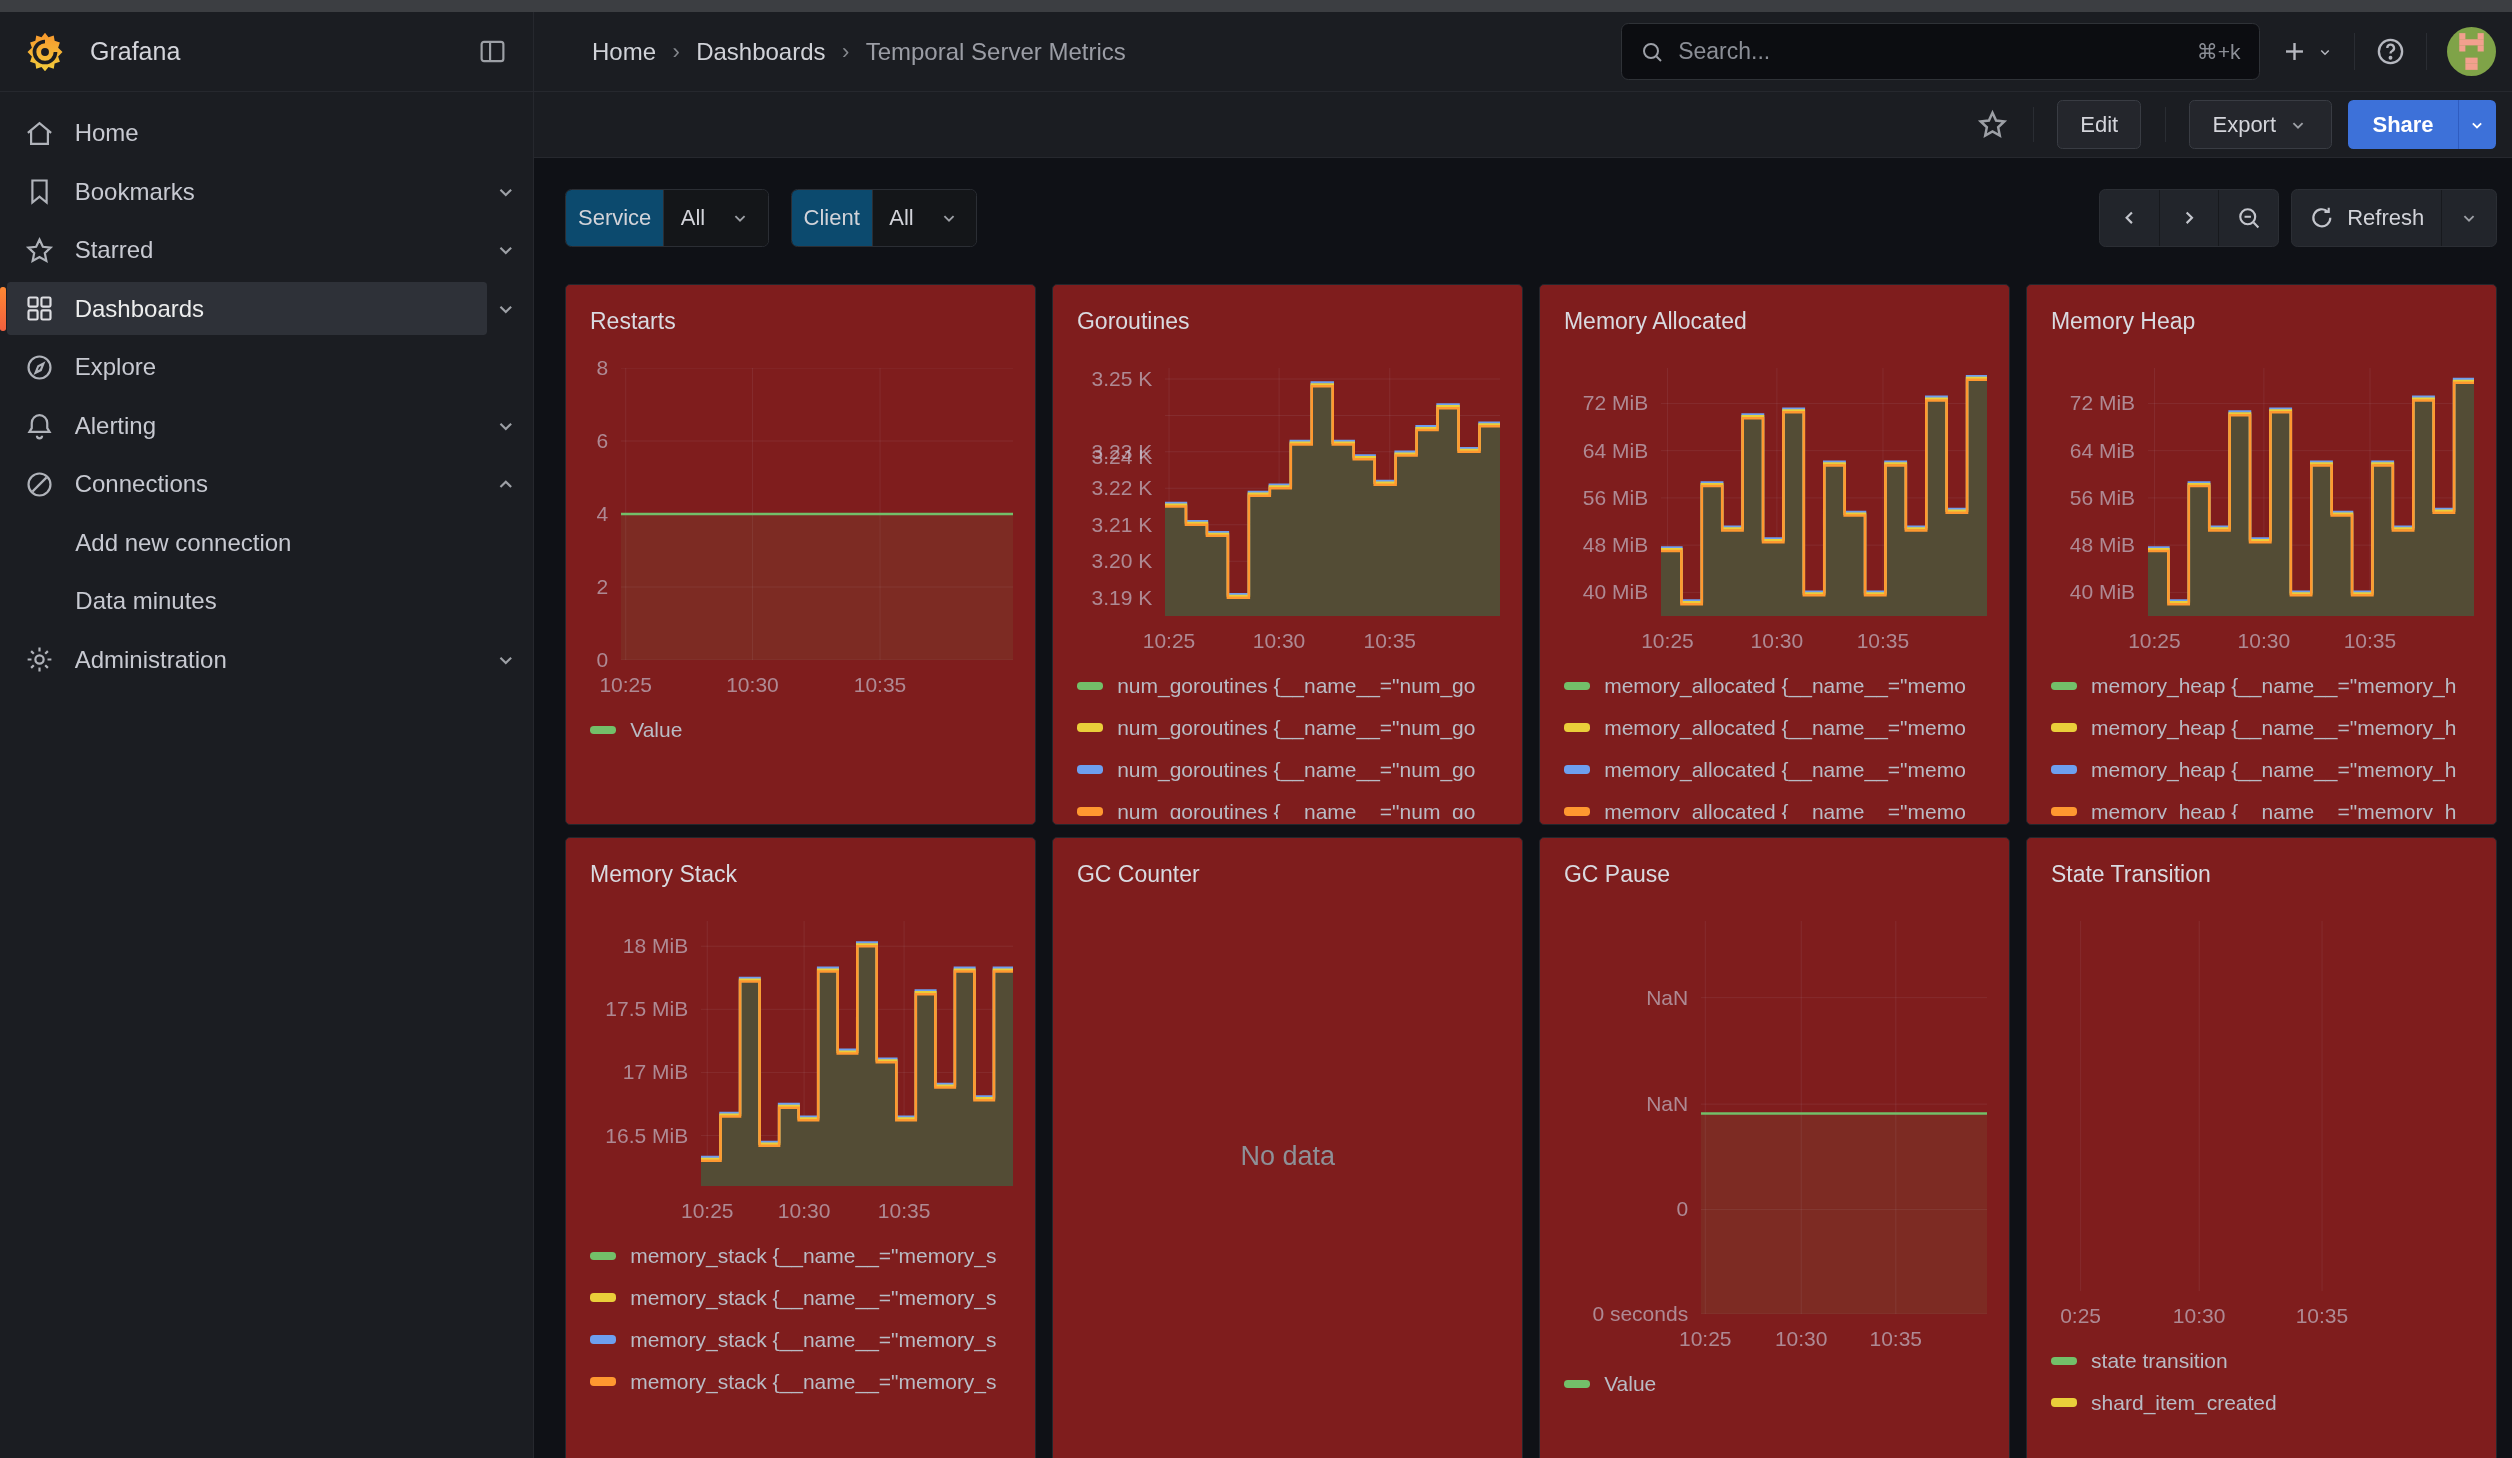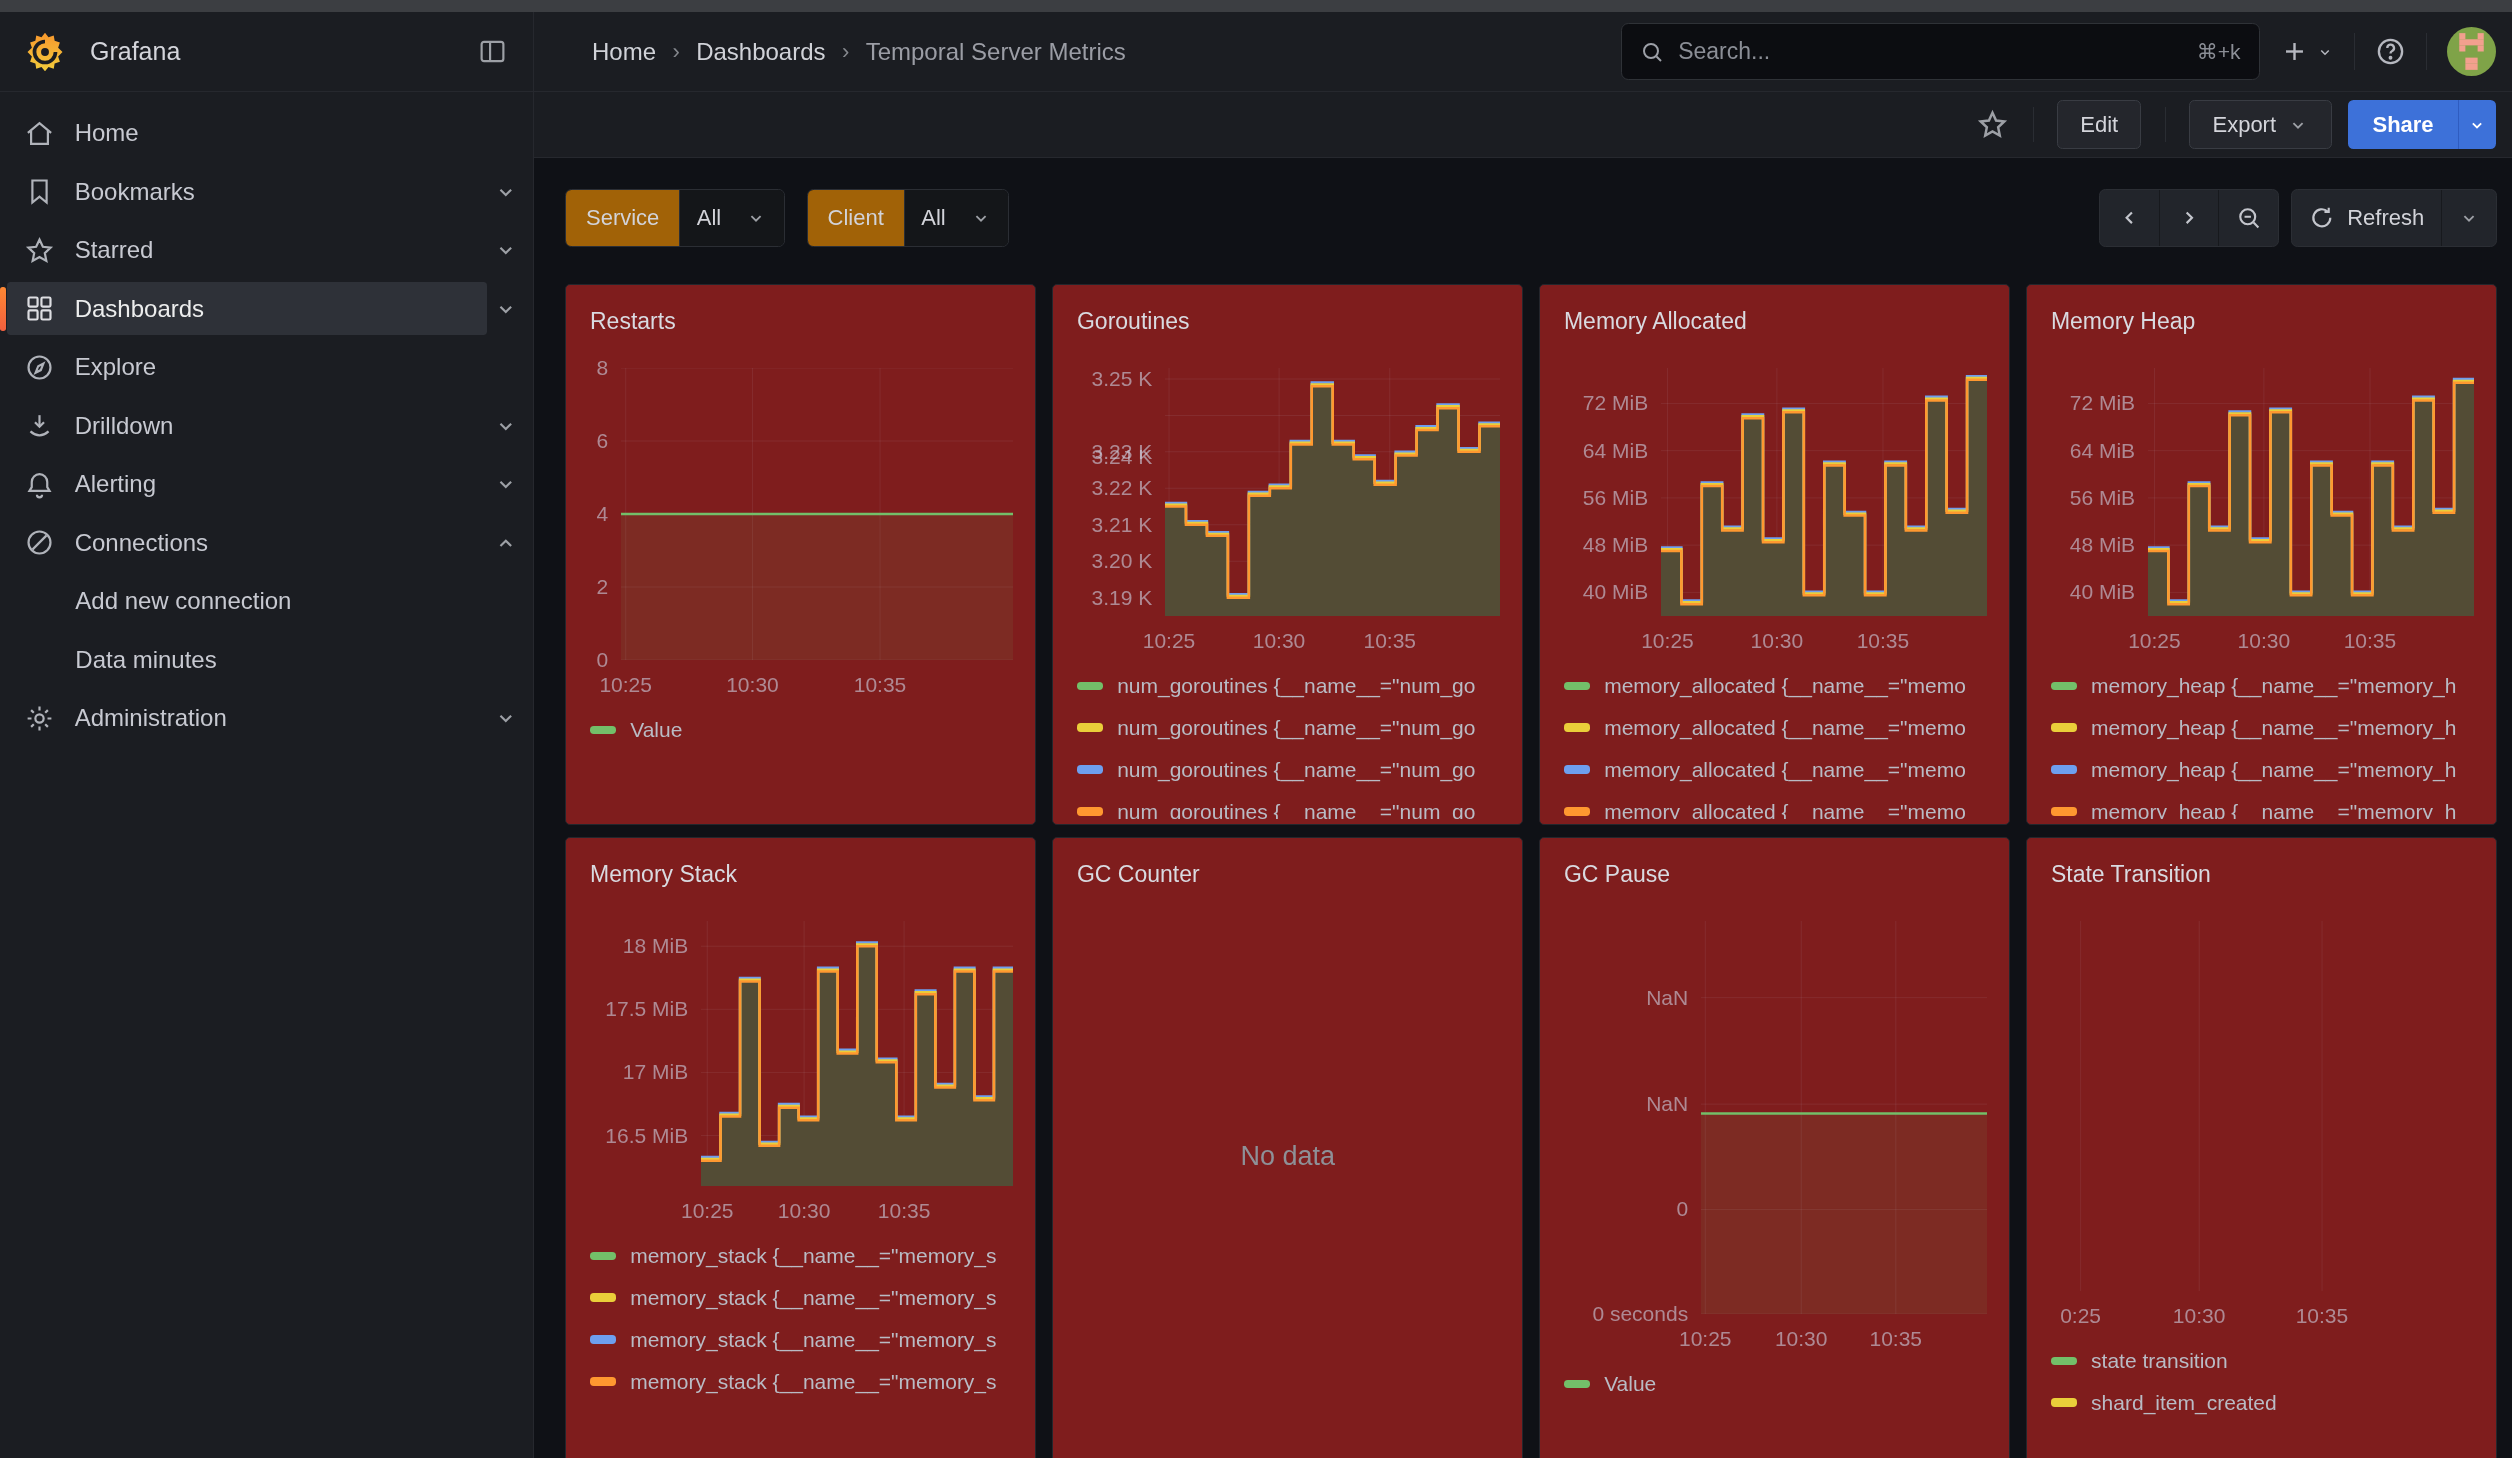--- a/index.html
+++ b/index.html
@@ -59,21 +59,21 @@
     border-radius:2.7px; background:linear-gradient(180deg,#ff8833,#f25f3e); }
   .sicon { width:31px; height:31px; color:#b0b3ba; flex:none; }
   .spill.active .sicon { color:#dddee2; }
   .ssub .spill { padding-left:68px; }
   .schev { width:25.6px; height:25.6px; color:#9da0a6; margin-left:5.5px; flex:none; cursor:pointer; }
 
   
   .canvas { position:absolute; top:159px; left:534px; right:0; bottom:0; background:#0f1116; overflow:hidden; }
   .fbar { margin:30px 14.6px 0 31px; display:flex; align-items:center; gap:22px; }
   .fgroup { display:flex; height:58px; border-radius:6.4px; border:0.9px solid #2b2e34; overflow:hidden; cursor:pointer; }
-  .flabel { background:#a16207; padding:0 20px; display:flex; align-items:center; font-size:22px; color:#d2d3d9; }
+  .flabel { background:#0c4a6e; padding:0 12px; display:flex; align-items:center; font-size:22px; color:#d2d3d9; }
   .fvalue { background:#141619; border-left:0.9px solid #2b2e34; padding:0 16.4px; gap:24px;
     display:flex; align-items:center; font-size:22px; color:#d2d3d9; }
   .caret { width:22px; height:22px; color:#9da0a6; }
   .tright { margin-left:auto; display:flex; align-items:center; gap:12.8px; }
   .tgroup { display:flex; height:58px; border-radius:6.4px; border:0.9px solid #2b2e34;
     background:#22252b; overflow:hidden; }
   .tcell { display:flex; align-items:center; gap:12.8px; padding:0 16.4px; font-size:22px;
     color:#d2d3d9; border-left:0.9px solid #17191d; cursor:pointer; }
   .tcell:first-child { border-left:none; }
   .ticon { width:25.6px; height:25.6px; color:#c3c5cc; }
@@ -258,33 +258,20 @@
           <svg viewBox="0 0 24 24" class="sicon" fill="none" stroke="currentColor" stroke-width="1.7">
             <circle cx="12" cy="12" r="8.5"></circle>
             <path d="M15 9l-2 5-4 2 2-5z"></path>
           </svg>
           <span>Explore</span>
         </div>
       </div>
       <div class="srow">
         <div class="spill">
           <svg viewBox="0 0 24 24" class="sicon" fill="none" stroke="currentColor" stroke-width="1.7">
-            <path d="M12 4v9"></path>
-            <path d="M8.5 9.5 12 13l3.5-3.5"></path>
-            <path d="M5 16.5c4.5 4 9.5 4 14 0"></path>
-          </svg>
-          <span>Drilldown</span>
-        </div>
-        <svg viewBox="0 0 24 24" class="schev" fill="none" stroke="currentColor" stroke-width="2">
-          <path d="M7 10l5 5 5-5"></path>
-        </svg>
-      </div>
-      <div class="srow">
-        <div class="spill">
-          <svg viewBox="0 0 24 24" class="sicon" fill="none" stroke="currentColor" stroke-width="1.7">
             <path d="M12 4a6 6 0 0 1 6 6v4l1.8 3H4.2L6 14v-4a6 6 0 0 1 6-6z"></path>
             <path d="M10 20a2 2 0 0 0 4 0"></path>
           </svg>
           <span>Alerting</span>
         </div>
         <svg viewBox="0 0 24 24" class="schev" fill="none" stroke="currentColor" stroke-width="2">
           <path d="M7 10l5 5 5-5"></path>
         </svg>
       </div>
       <div class="srow">

